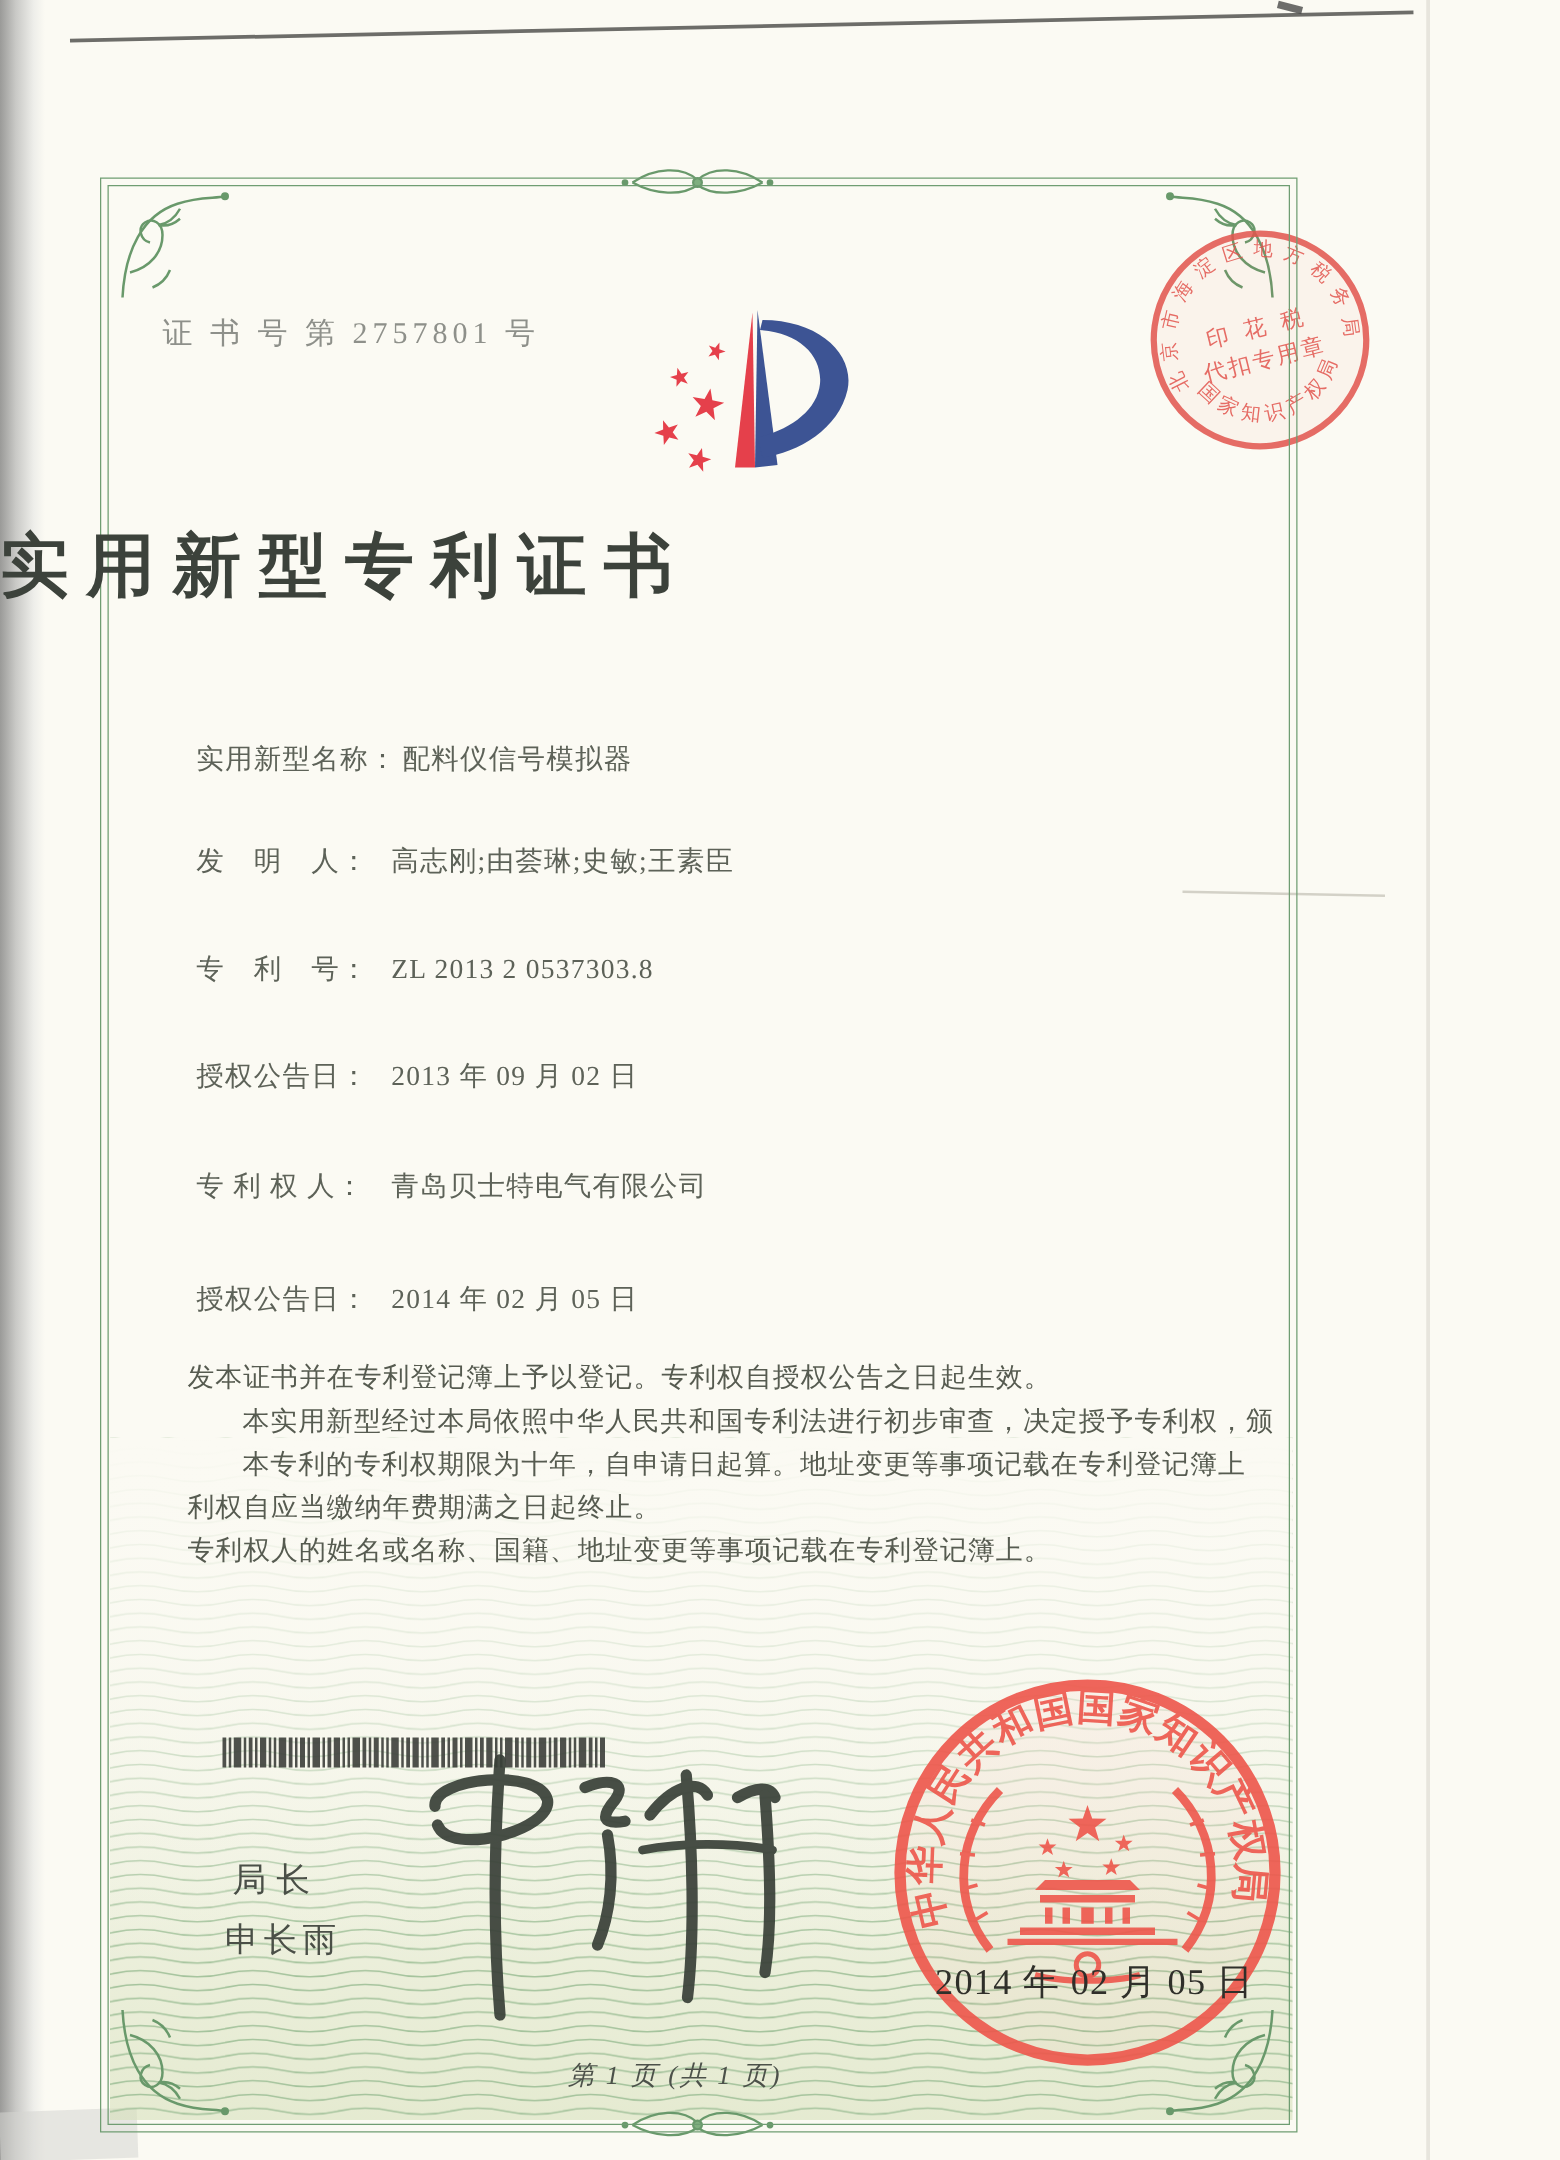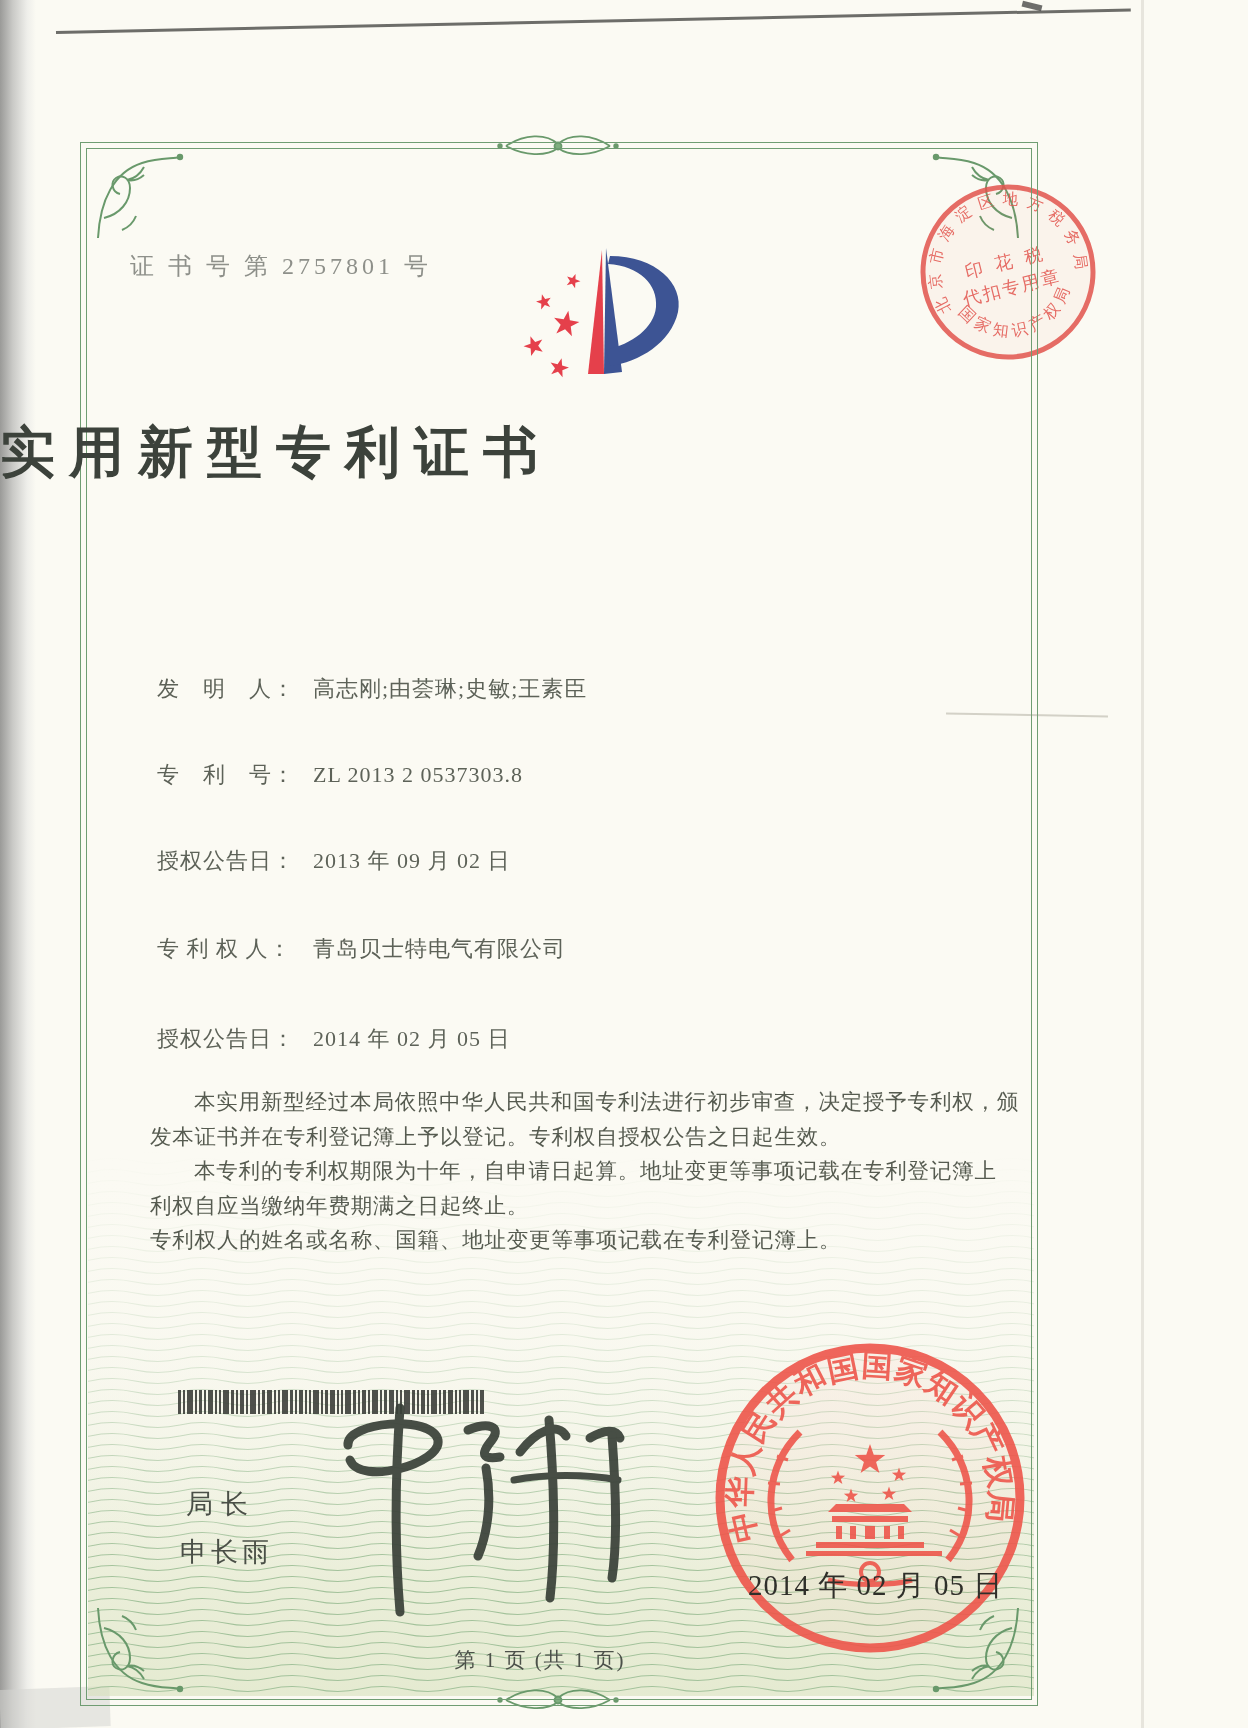--- a/index.html
+++ b/index.html
@@ -26,21 +26,21 @@
   .frow .lab{display:inline-block;min-width:152px;}
   .frow .val{margin-left:4px;}
   .r0{top:592px}.r1{top:674px}.r2{top:760px}.r3{top:846px}.r4{top:934px}.r5{top:1024px}
   .body-text{left:150px;top:1085px;width:836px;font-size:21.5px;line-height:34.5px;
              color:#565b50;letter-spacing:.8px;}
   .bline{white-space:nowrap;}
   .bline.ind{padding-left:44px;}
   .sig-title{left:186px;top:1486px;font-size:27px;color:#4a4f47;letter-spacing:8px;}
   .sig-name{left:180px;top:1534px;font-size:27px;color:#4a4f47;letter-spacing:4px;}
   .seal-date{left:748px;top:1566px;width:230px;font-size:29px;color:#2f2f2a;letter-spacing:1px;white-space:nowrap;}
-  .footer{left:390px;top:1646px;width:300px;text-align:center;font-size:21px;color:#4c514a;letter-spacing:2px;}
+  .footer{left:390px;top:1646px;width:300px;text-align:center;font-size:21px;color:#4c514a;letter-spacing:2px;font-style:italic;}
   svg text{font-family:"Liberation Serif","DejaVu Serif",serif;}
 </style>
 </head>
 <body>
 
 <div class="canvas">
 
   <div class="abs binding"></div>
   <div class="abs top-line"></div>
   <div class="abs tr-tick"></div>
@@ -228,39 +228,42 @@
     </g>
   </svg>
 
   <div class="abs frame-outer"></div>
   <div class="abs frame-inner"></div>
 
   <div class="abs cert-no">证 书 号 第 2757801 号</div>
 
   <div class="abs title">实用新型专利证书</div>
 
+  <div class="frow r0">
+    <span class="lab">实用新型名称：</span><span class="val">配料仪信号模拟器</span>
+  </div>
   <div class="frow r1">
     <span class="lab">发　明　人：</span><span class="val">高志刚;由荟琳;史敏;王素臣</span>
   </div>
   <div class="frow r2">
     <span class="lab">专　利　号：</span><span class="val">ZL 2013 2 0537303.8</span>
   </div>
   <div class="frow r3">
     <span class="lab">授权公告日：</span><span class="val">2013 年 09 月 02 日</span>
   </div>
   <div class="frow r4">
     <span class="lab">专 利 权 人：</span><span class="val">青岛贝士特电气有限公司</span>
   </div>
   <div class="frow r5">
     <span class="lab">授权公告日：</span><span class="val">2014 年 02 月 05 日</span>
   </div>
 
   <div class="abs body-text">
+    <div class="bline">发本证书并在专利登记簿上予以登记。专利权自授权公告之日起生效。</div>
     <div class="bline ind">本实用新型经过本局依照中华人民共和国专利法进行初步审查，决定授予专利权，颁</div>
-    <div class="bline">发本证书并在专利登记簿上予以登记。专利权自授权公告之日起生效。</div>
     <div class="bline ind">本专利的专利权期限为十年，自申请日起算。地址变更等事项记载在专利登记簿上</div>
     <div class="bline">利权自应当缴纳年费期满之日起终止。</div>
     <div class="bline">专利权人的姓名或名称、国籍、地址变更等事项记载在专利登记簿上。</div>
   </div>
 
   <div class="abs sig-title">局长</div>
   <div class="abs sig-name">申长雨</div>
 
   <div class="abs seal-date">2014 年 02 月 05 日</div>
 

